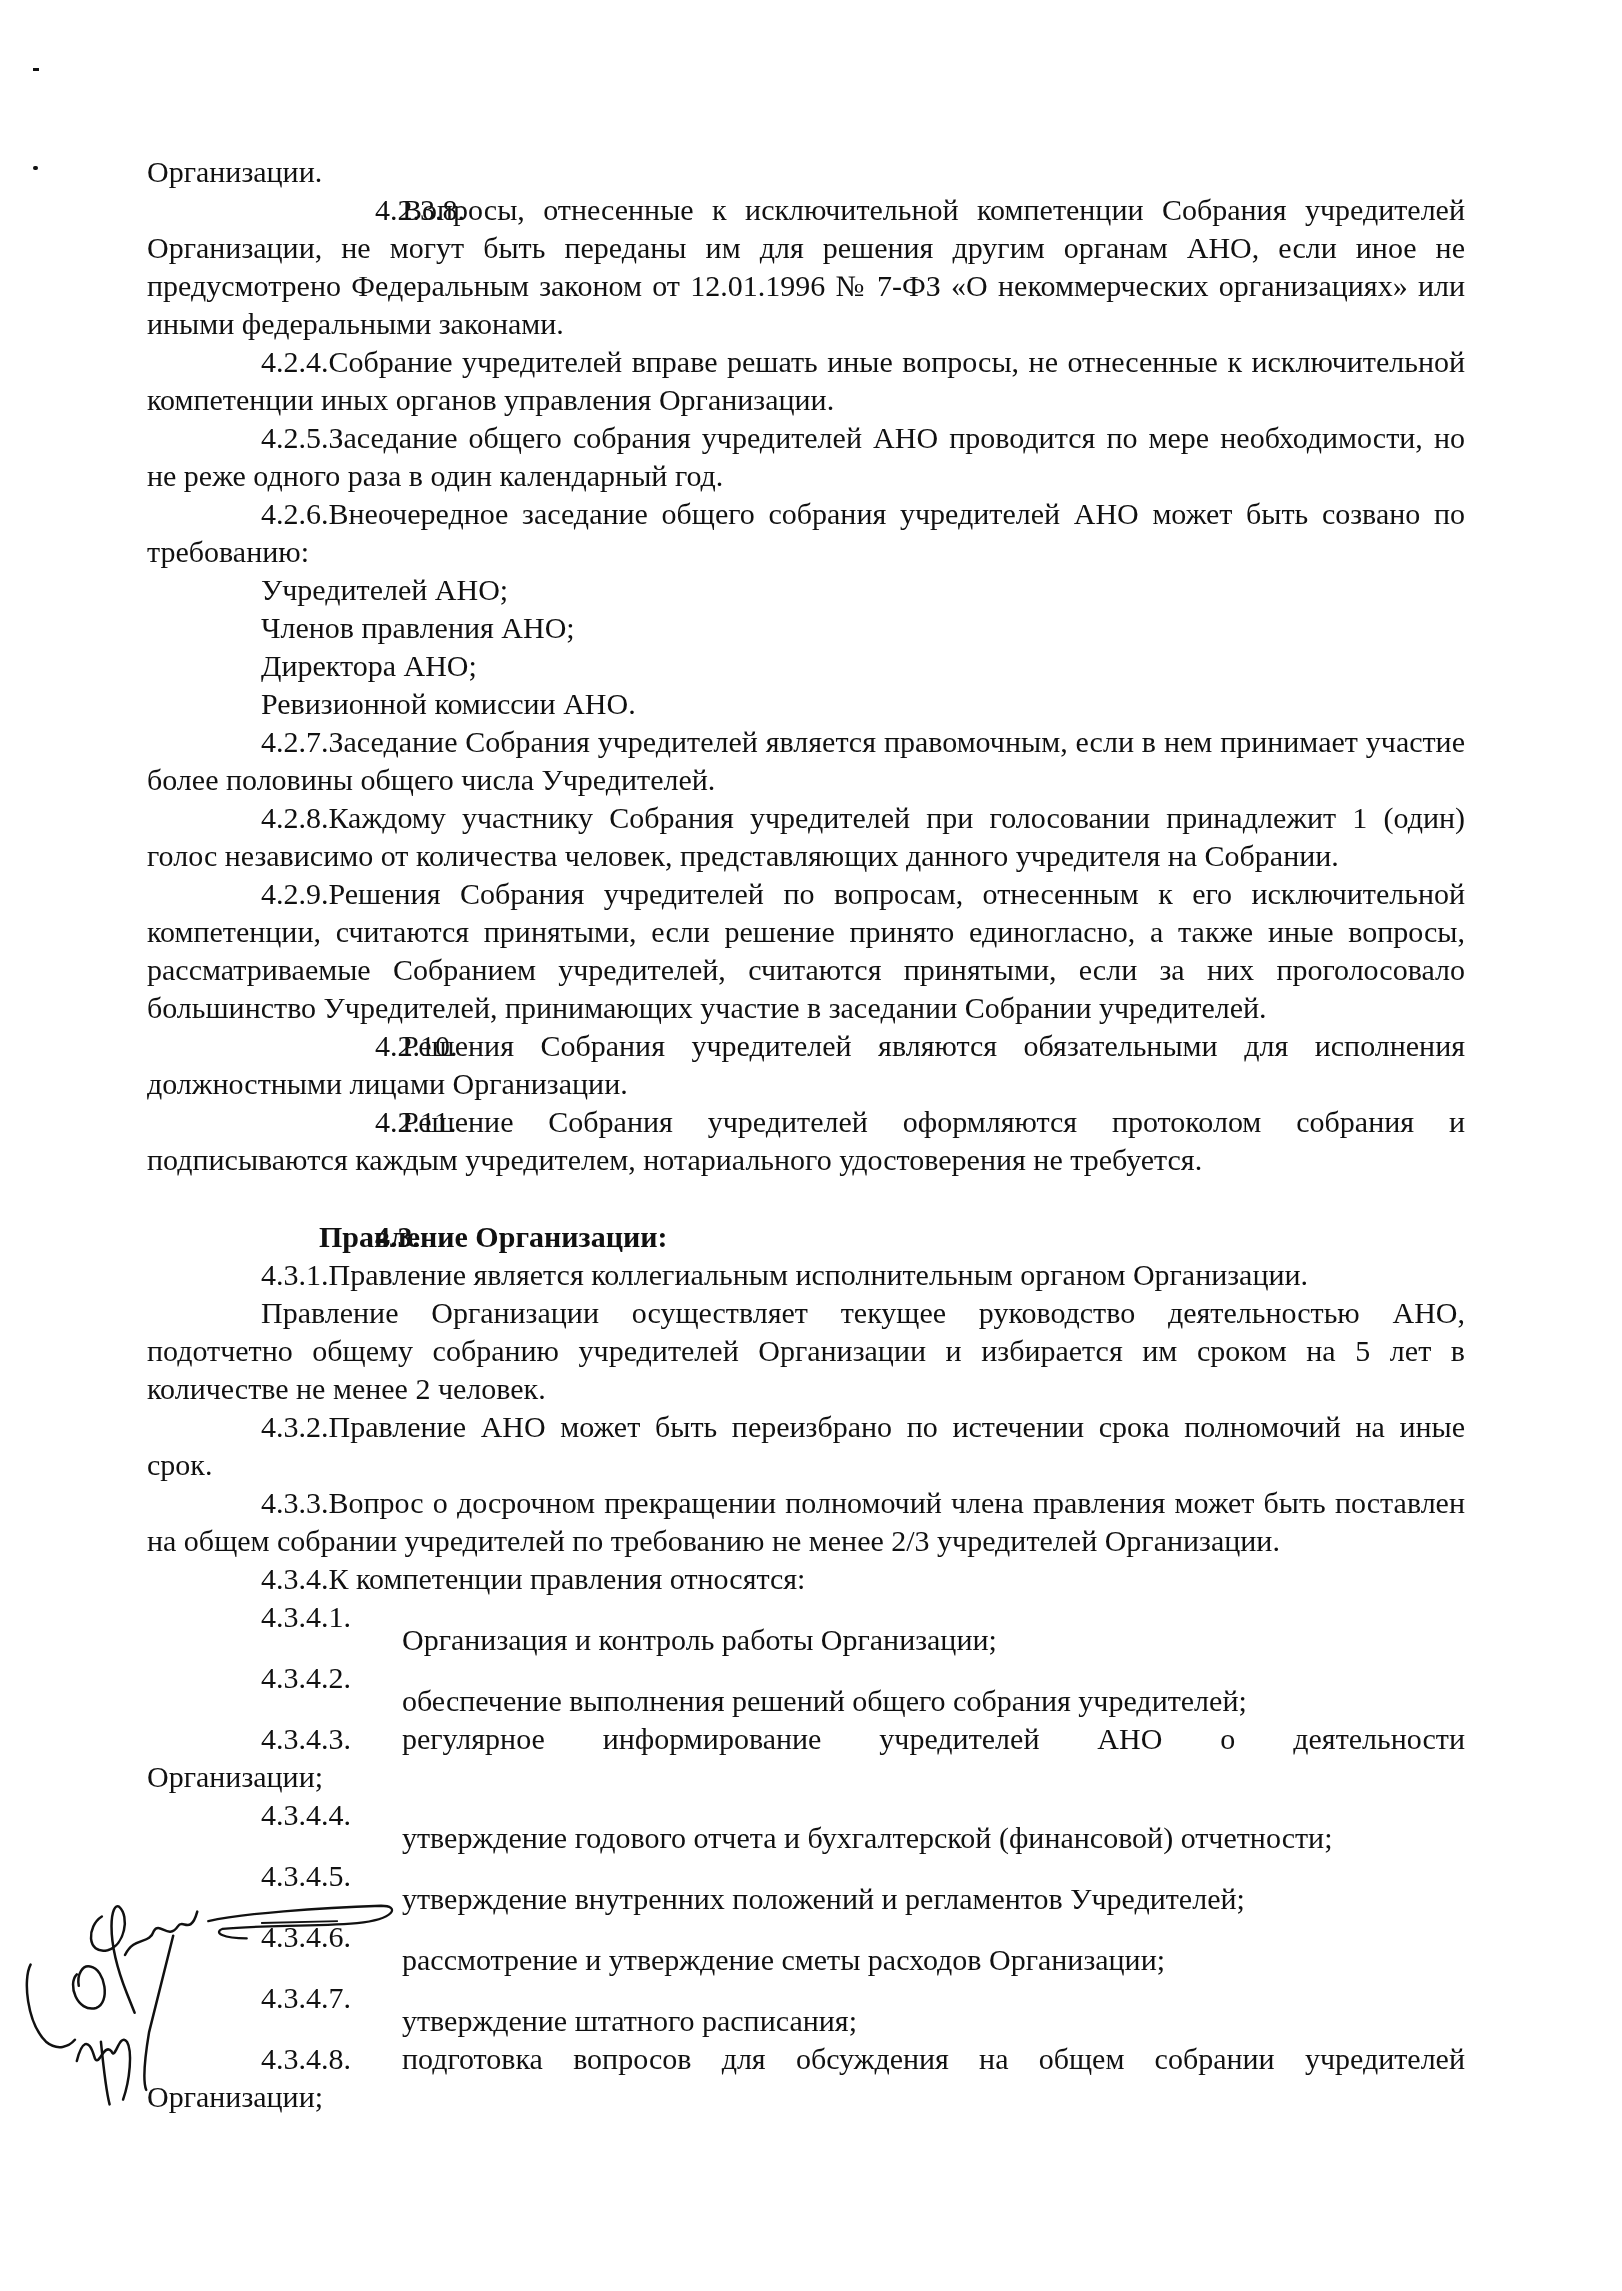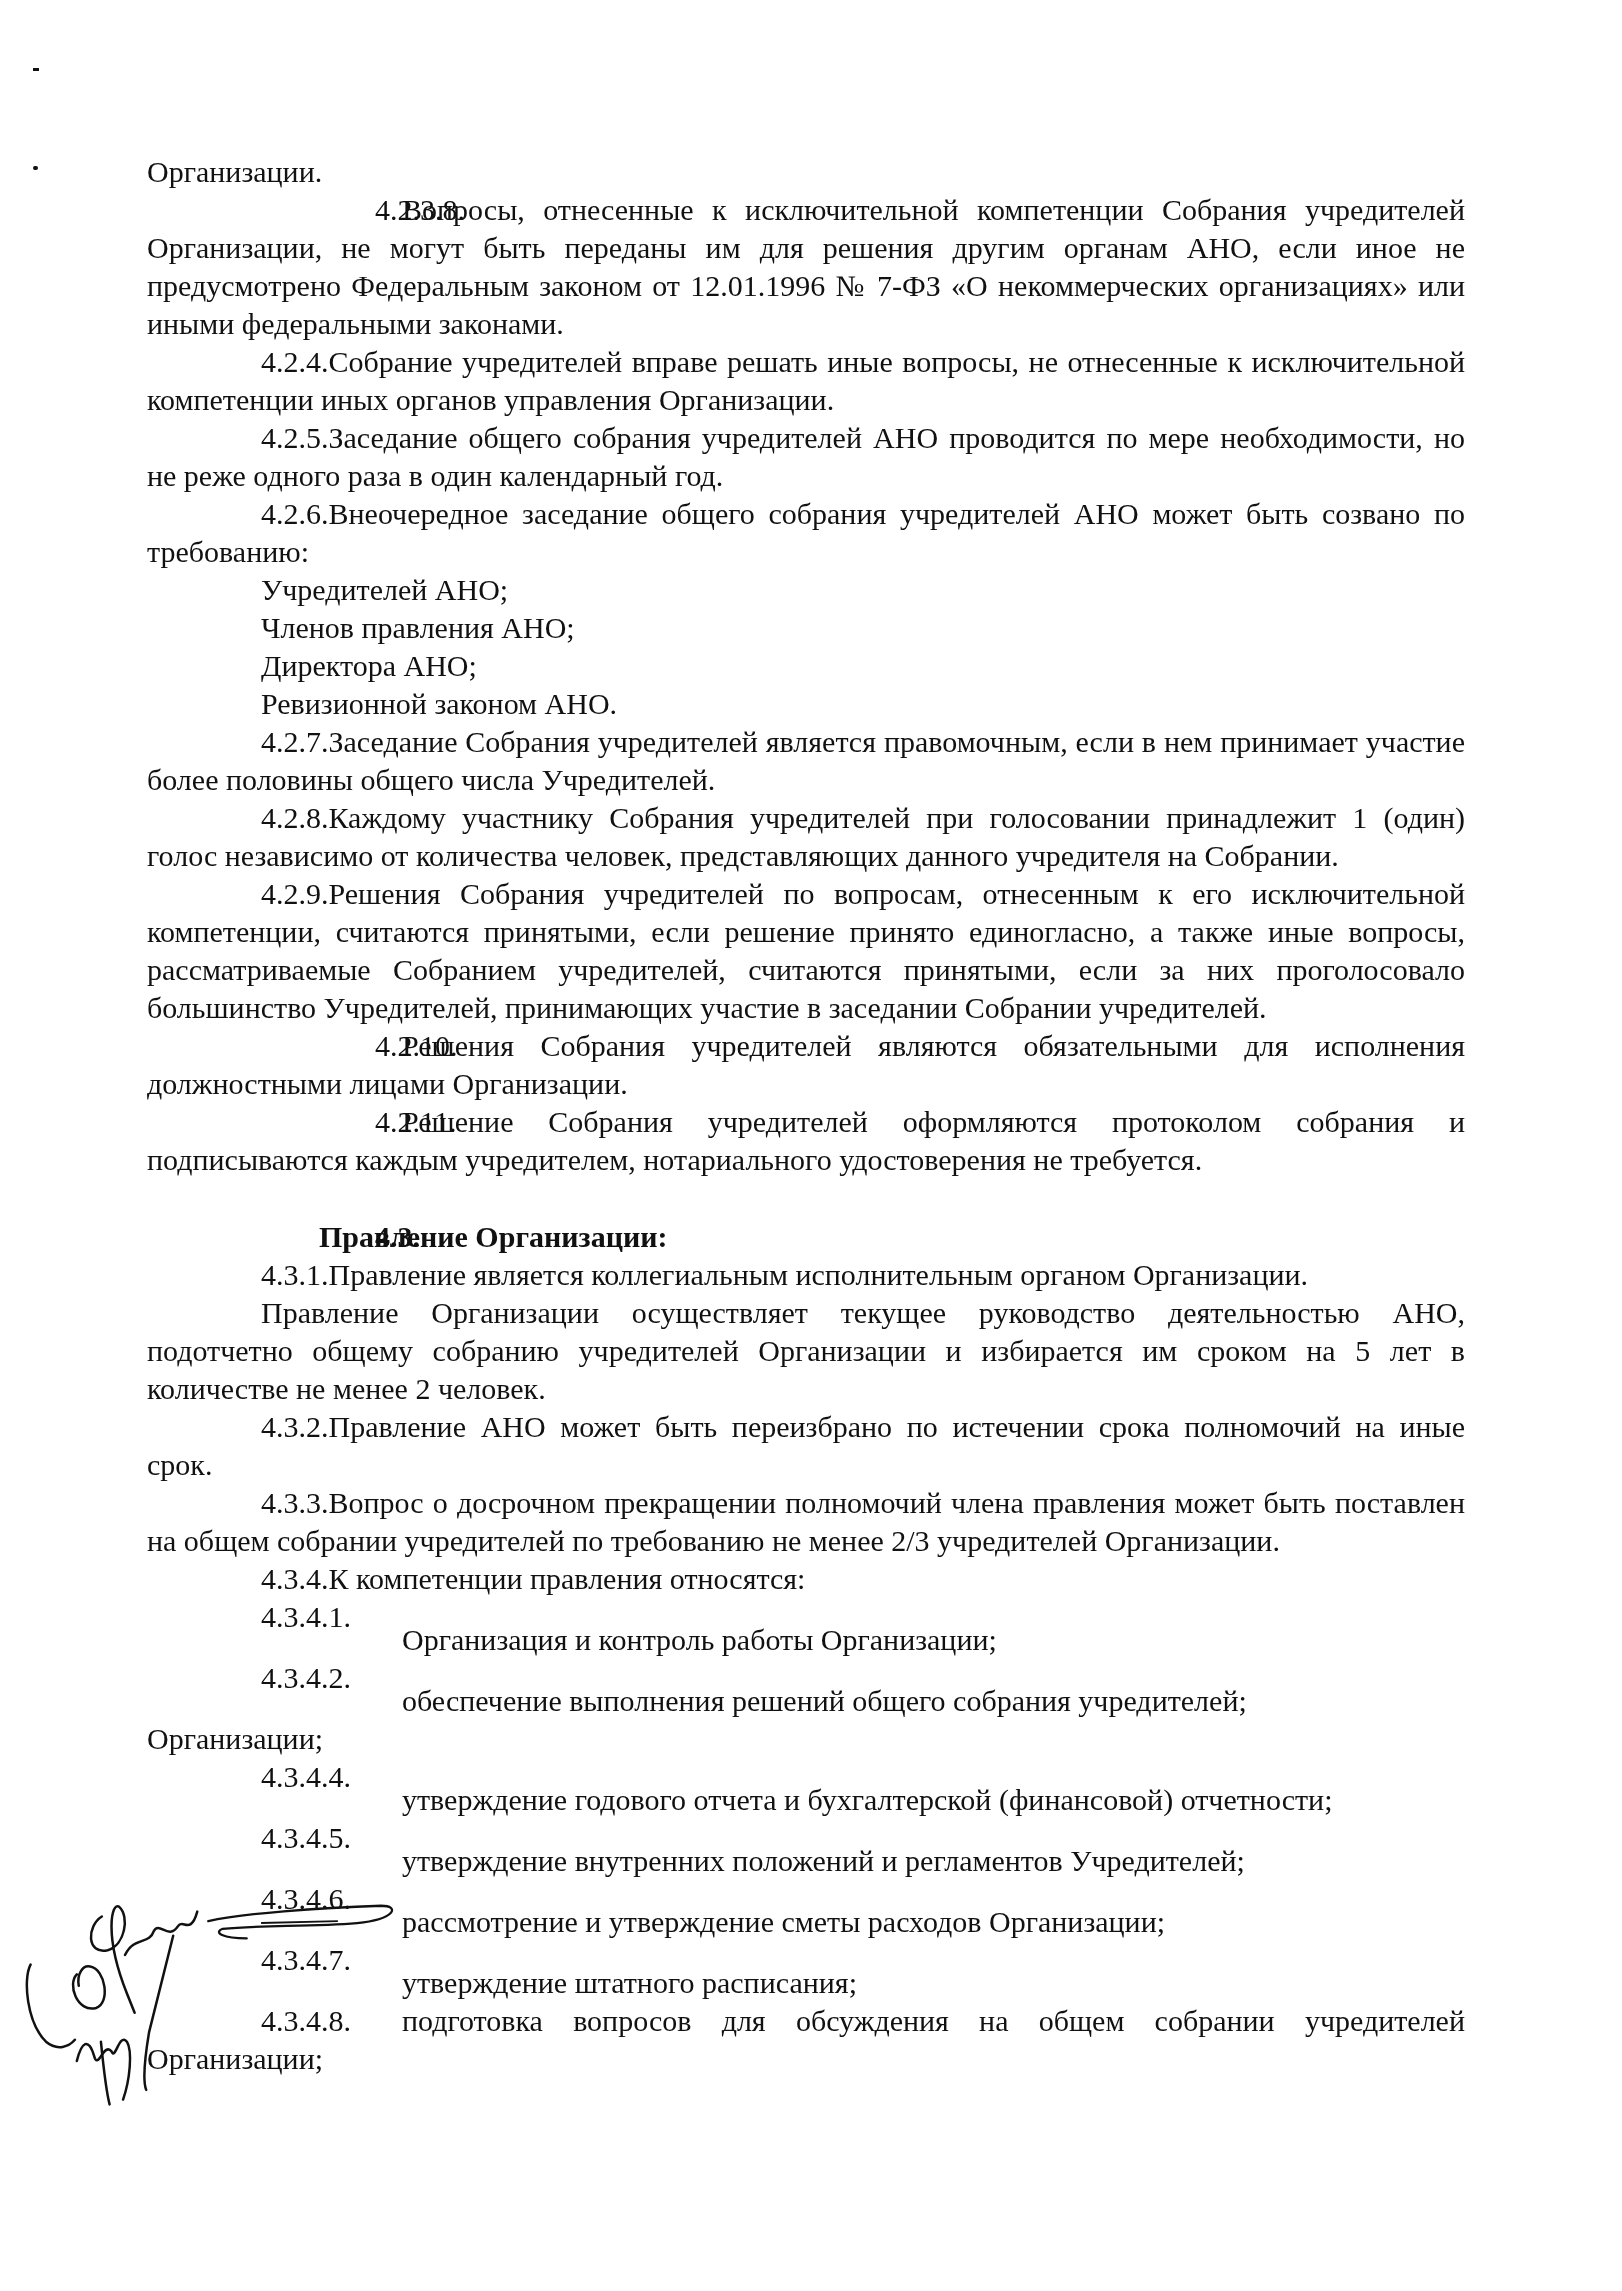--- a/index.html
+++ b/index.html
@@ -36,21 +36,21 @@
     <p class="p">Организации.</p>
 
     <p class="p ind"><span class="num-wide">4.2.3.8.</span><span>Вопросы, отнесенные к исключительной компетенции Собрания учредителей Организации, не могут быть переданы им для решения другим органам АНО, если иное не предусмотрено Федеральным законом от 12.01.1996 № 7-ФЗ «О некоммерческих организациях» или иными федеральными законами.</span></p>
 
     <p class="p ind">4.2.4.Собрание учредителей вправе решать иные вопросы, не отнесенные к исключительной компетенции иных органов управления Организации.</p>
     <p class="p ind">4.2.5.Заседание общего собрания учредителей АНО проводится по мере необходимости, но не реже одного раза в один календарный год.</p>
     <p class="p ind">4.2.6.Внеочередное заседание общего собрания учредителей АНО может быть созвано по требованию:</p>
     <div class="list-line">Учредителей АНО;</div>
     <div class="list-line">Членов правления АНО;</div>
     <div class="list-line">Директора АНО;</div>
-    <div class="list-line">Ревизионной законом АНО.</div>
+    <div class="list-line">Ревизионной комиссии АНО.</div>
     <p class="p ind">4.2.7.Заседание Собрания учредителей является правомочным, если в нем принимает участие более половины общего числа Учредителей.</p>
     <p class="p ind">4.2.8.Каждому участнику Собрания учредителей при голосовании принадлежит 1 (один) голос независимо от количества человек, представляющих данного учредителя на Собрании.</p>
     <p class="p ind">4.2.9.Решения Собрания учредителей по вопросам, отнесенным к его исключительной компетенции, считаются принятыми, если решение принято единогласно, а также иные вопросы, рассматриваемые Собранием учредителей, считаются принятыми, если за них проголосовало большинство Учредителей, принимающих участие в заседании Собрании учредителей.</p>
     <p class="p ind"><span class="num-wide">4.2.10.</span><span>Решения Собрания учредителей являются обязательными для исполнения должностными лицами Организации.</span></p>
     <p class="p ind"><span class="num-wide">4.2.11.</span><span>Решение Собрания учредителей оформляются протоколом собрания и подписываются каждым учредителем, нотариального удостоверения не требуется.</span></p>
 
     <div class="gap"></div>
 
     <p class="p ind bold"><span style="display:inline-block;width:58px;">4.3.</span><span>Правление Организации:</span></p>
     <p class="p ind">4.3.1.Правление является коллегиальным исполнительным органом Организации.</p>
@@ -59,20 +59,24 @@
     <p class="p ind">4.3.3.Вопрос о досрочном прекращении полномочий члена правления может быть поставлен на общем собрании учредителей по требованию не менее 2/3 учредителей Организации.</p>
     <p class="p ind">4.3.4.К компетенции правления относятся:</p>
 
     <div class="sub last">
         <span class="n">4.3.4.1.</span>
         <span class="t">Организация и контроль работы Организации;</span>
       </div>
     <div class="sub last">
         <span class="n">4.3.4.2.</span>
         <span class="t">обеспечение выполнения решений общего собрания учредителей;</span>
+      </div>
+    <div class="sub">
+        <span class="n">4.3.4.3.</span>
+        <span class="t">регулярное информирование учредителей АНО о деятельности</span>
       </div>
     <div>Организации;</div>
     <div class="sub last">
         <span class="n">4.3.4.4.</span>
         <span class="t">утверждение годового отчета и бухгалтерской (финансовой) отчетности;</span>
       </div>
     <div class="sub last">
         <span class="n">4.3.4.5.</span>
         <span class="t">утверждение внутренних положений и регламентов Учредителей;</span>
       </div>

